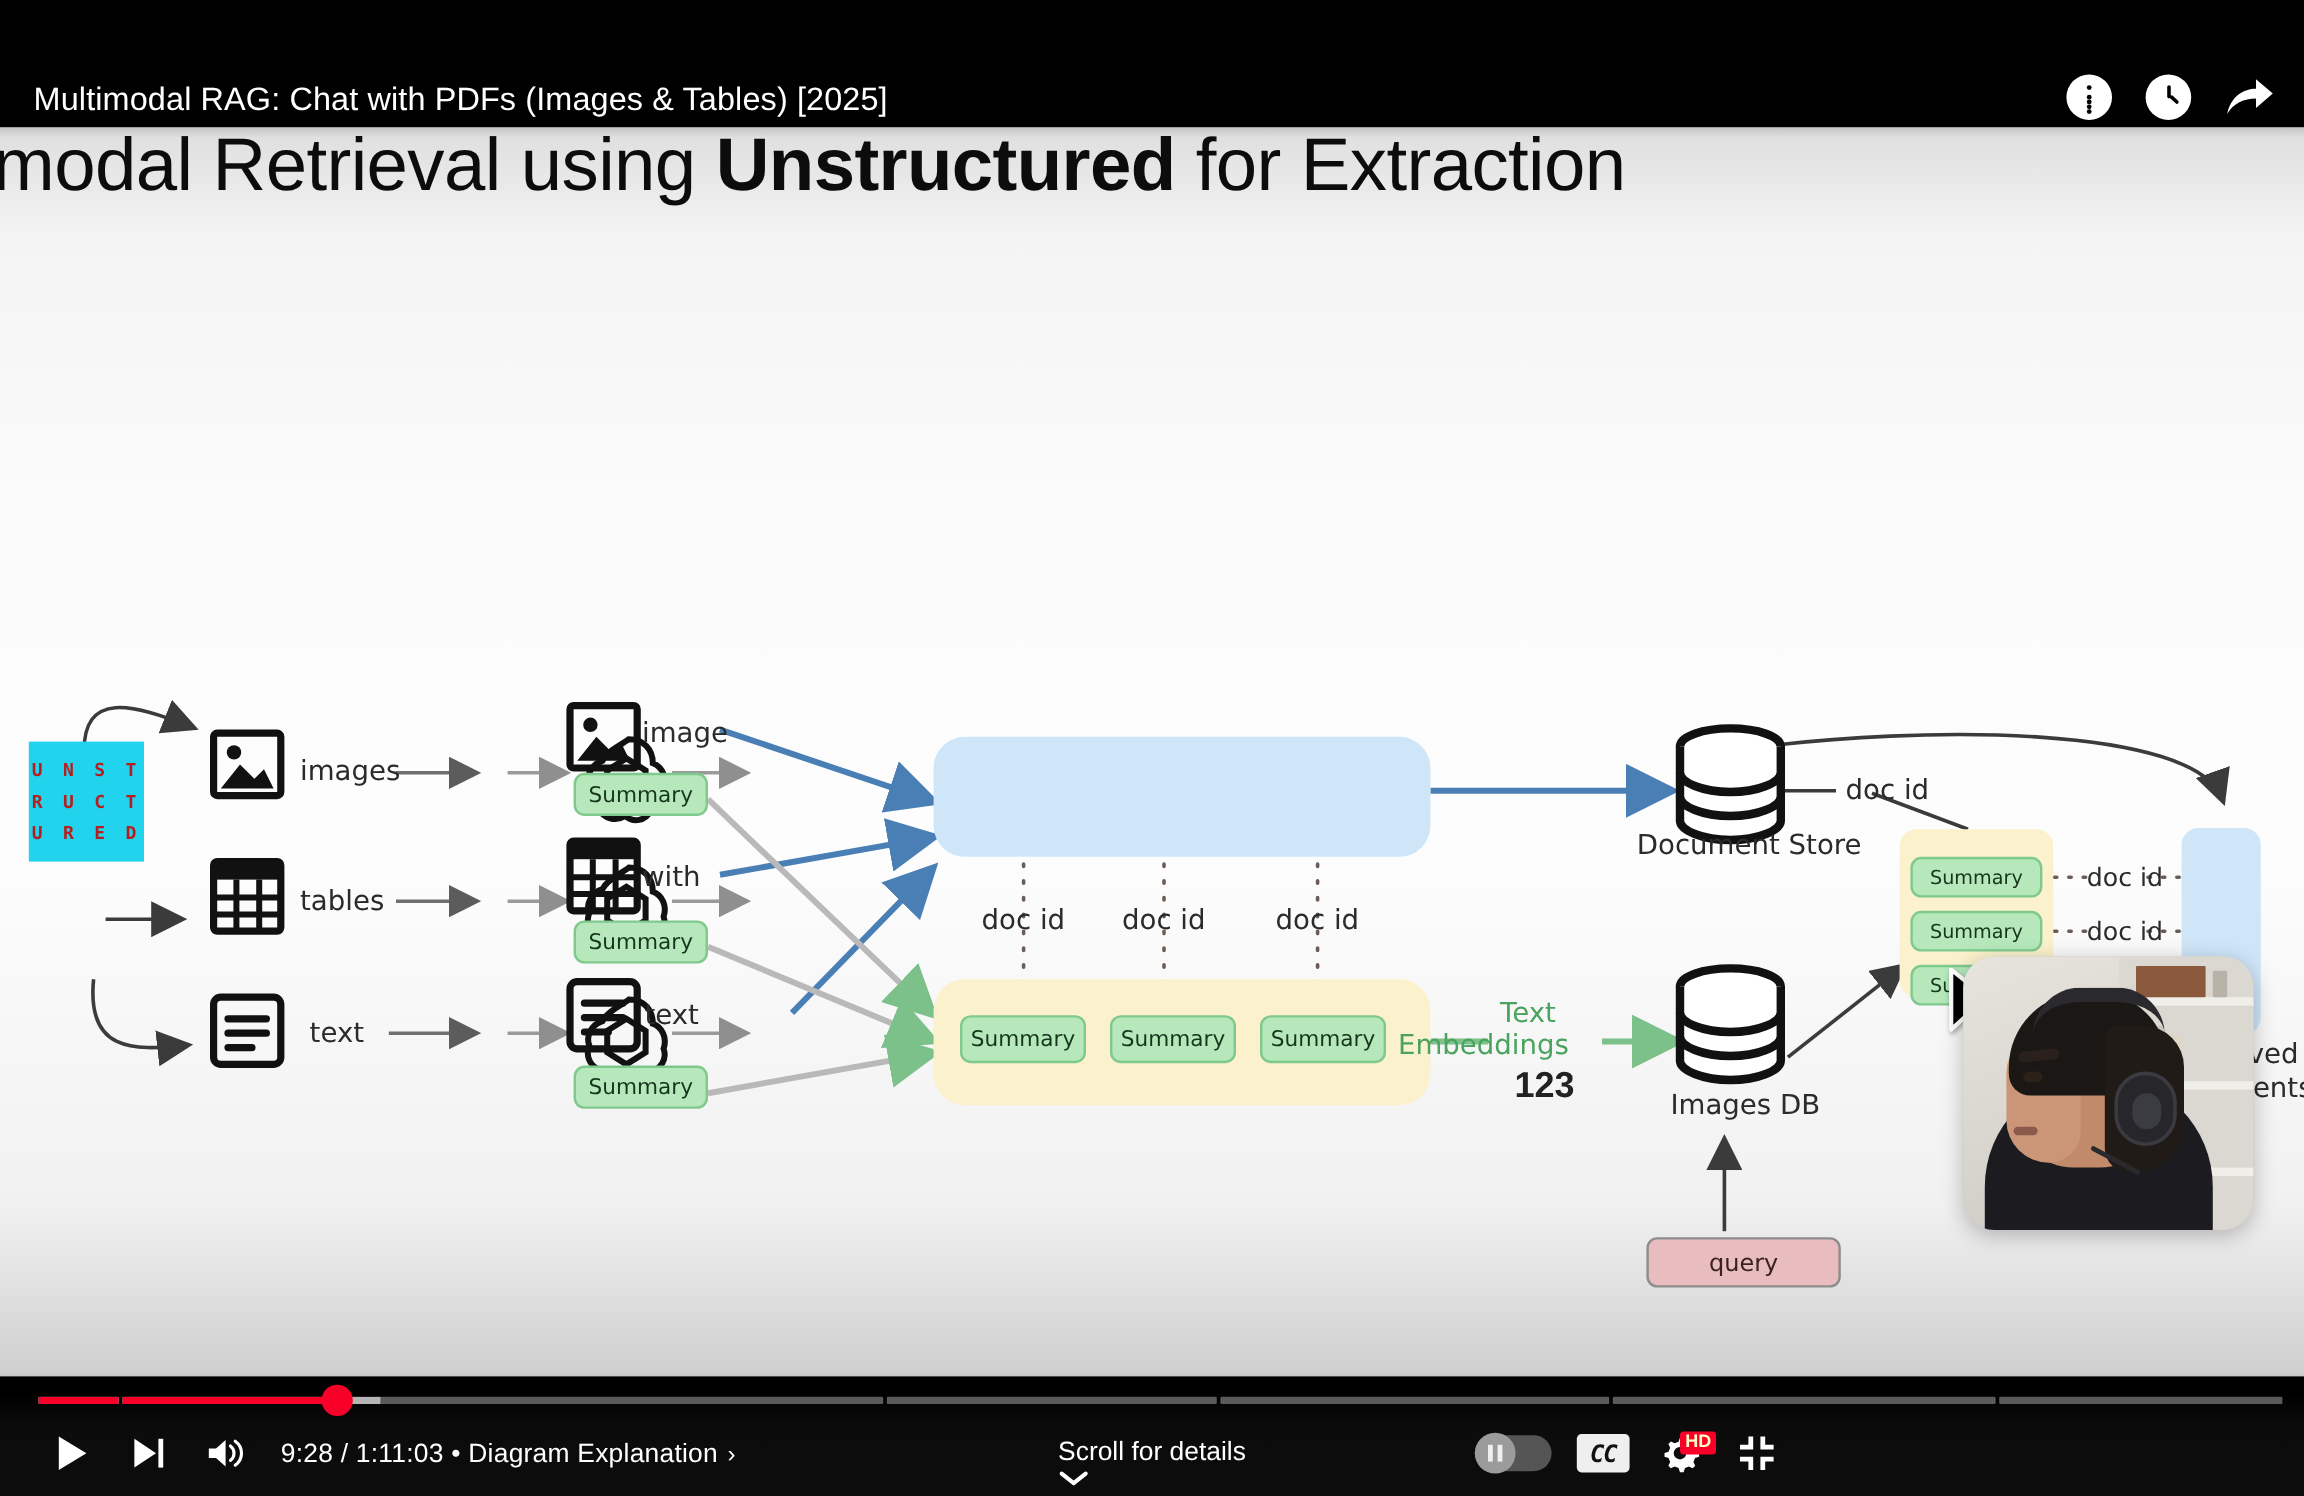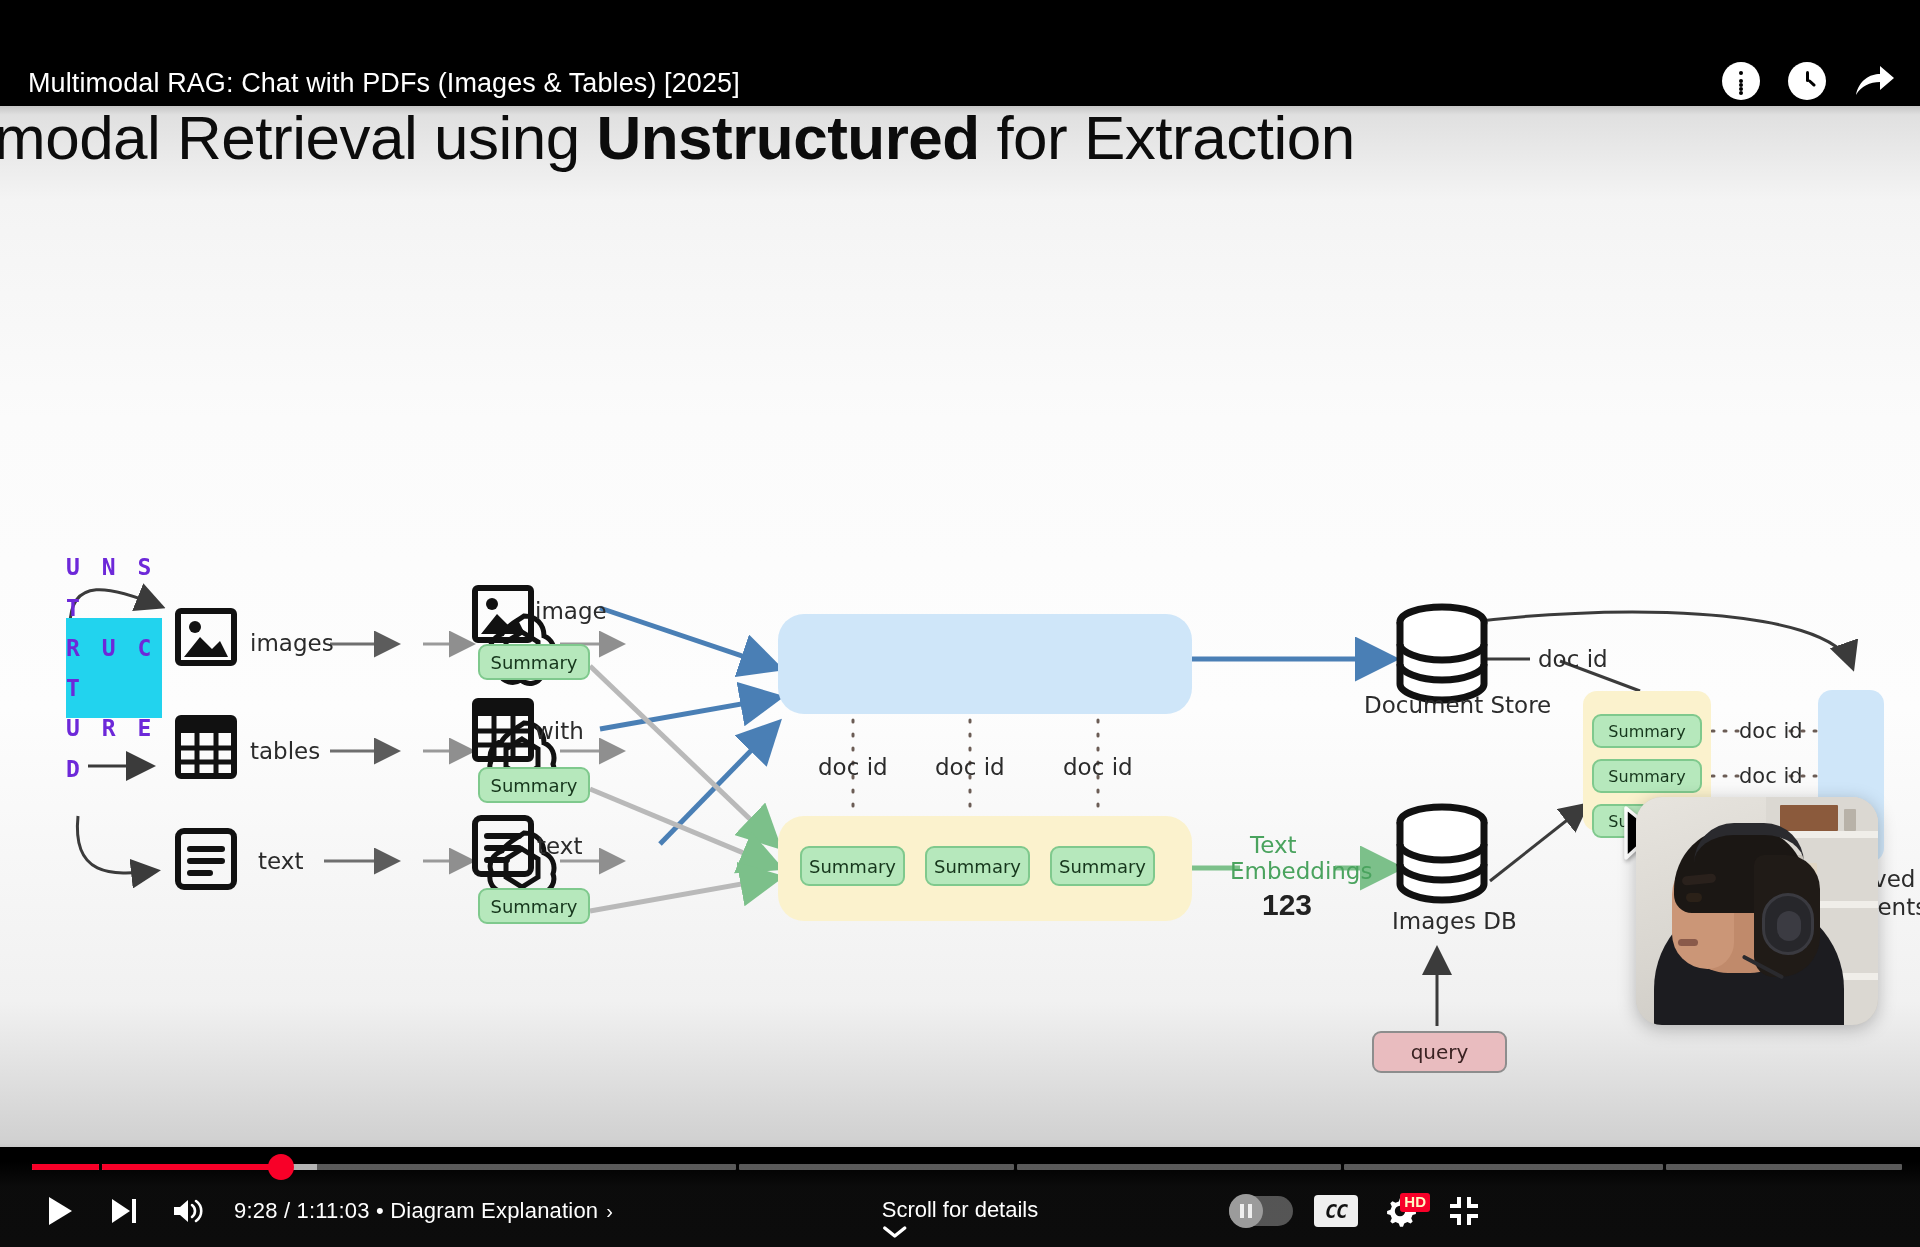--- a/index.html
+++ b/index.html
@@ -51,24 +51,24 @@
 
   .canvas { position: absolute; left: 0; top: 0; width: 1920px; height: 1041px; }
 
   
   .hw { font-family: "DejaVu Sans", sans-serif; color: #2b2b2b; position: absolute; white-space: nowrap; }
   .hw-sm { font-size: 21px; }
   .hw-md { font-size: 23px; }
 
   
   .unstructured-box {
-    position: absolute; background: #22d3ee; color: #6d28d9;
+    position: absolute; background: #22d3ee; color: #b91c1c;
     font-family: "DejaVu Sans Mono", monospace; font-weight: bold;
     display: flex; flex-direction: column; justify-content: center; align-items: center;
-    letter-spacing: 4px; font-size: 23px; line-height: 1.75; margin-left: 42px;
+    letter-spacing: 4px; font-size: 15px; line-height: 1.75;
   }
   .summary-chip {
     position: absolute; background: #b6e8bc; border: 2px solid #7fc98d; border-radius: 9px;
     display: flex; align-items: center; justify-content: center;
     font-family: "DejaVu Sans", sans-serif; font-size: 18px; color: #16361c;
   }
   .blue-pane {
     position: absolute; background: #cfe6f9; border-radius: 26px;
   }
   .yellow-pane {
@@ -388,24 +388,24 @@
       <div class="summary-chip" style="left:1050px; top:740px; width:105px; height:40px;">Summary</div>
 
       <div class="hw hw-md" style="left:818px; top:648px;">doc id</div>
       <div class="hw hw-md" style="left:935px; top:648px;">doc id</div>
       <div class="hw hw-md" style="left:1063px; top:648px;">doc id</div>
 
       <div class="hw hw-md" style="left:1364px; top:586px;">Document Store</div>
       <div class="hw hw-md" style="left:1392px; top:802px;">Images DB</div>
 
       <div class="hw hw-md" style="left:1250px; top:726px; color:#4aa35e;">Text</div>
-      <div class="hw hw-md" style="left:1230px; top:752px; color:#4aa35e;">Embeddings</div>
+      <div class="hw hw-md" style="left:1165px; top:752px; color:#4aa35e;">Embeddings</div>
       <div style="position:absolute;left:1262px;top:782px;font-family:Liberation Sans, sans-serif;font-size:30px;font-weight:bold;color:#222;">123</div>
 
-      <div class="query-box" style="left:1372px; top:925px; width:135px; height:42px;">query</div>
+      <div class="query-box" style="left:1372px; top:925px; width:162px; height:42px;">query</div>
 
       <div class="hw hw-md" style="left:1538px; top:540px;">doc id</div>
 
       <div class="yellow-stack" style="left:1583px; top:585px; width:128px; height:140px;"></div>
       <div class="summary-chip" style="left:1592px; top:608px; width:110px; height:34px; font-size:16px;">Summary</div>
       <div class="summary-chip" style="left:1592px; top:653px; width:110px; height:34px; font-size:16px;">Summary</div>
       <div class="summary-chip" style="left:1592px; top:698px; width:110px; height:34px; font-size:16px;">Summary</div>
 
       <div class="hw hw-sm" style="left:1739px; top:613px;">doc id</div>
       <div class="hw hw-sm" style="left:1739px; top:658px;">doc id</div>

